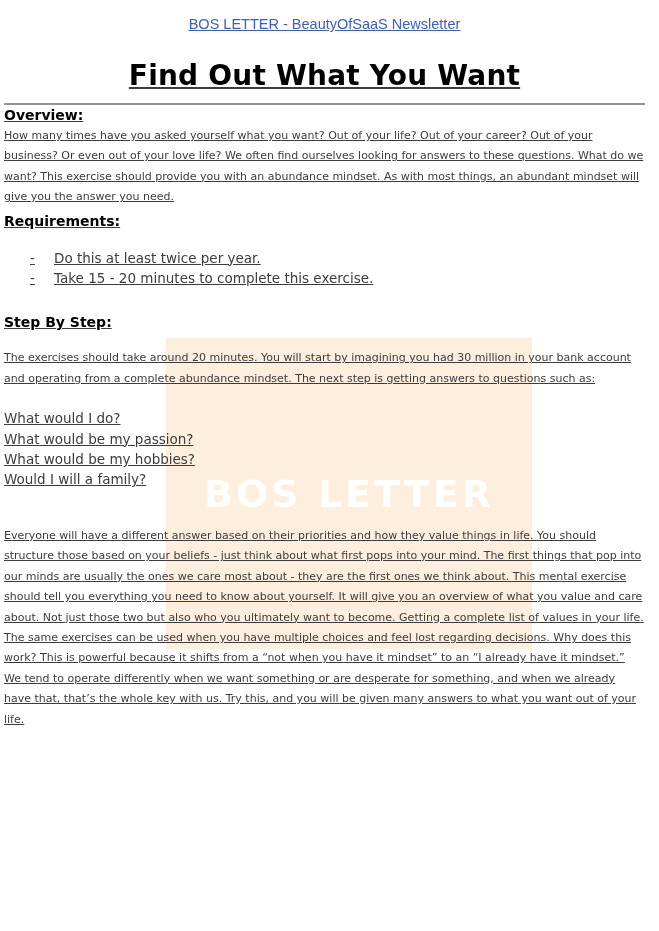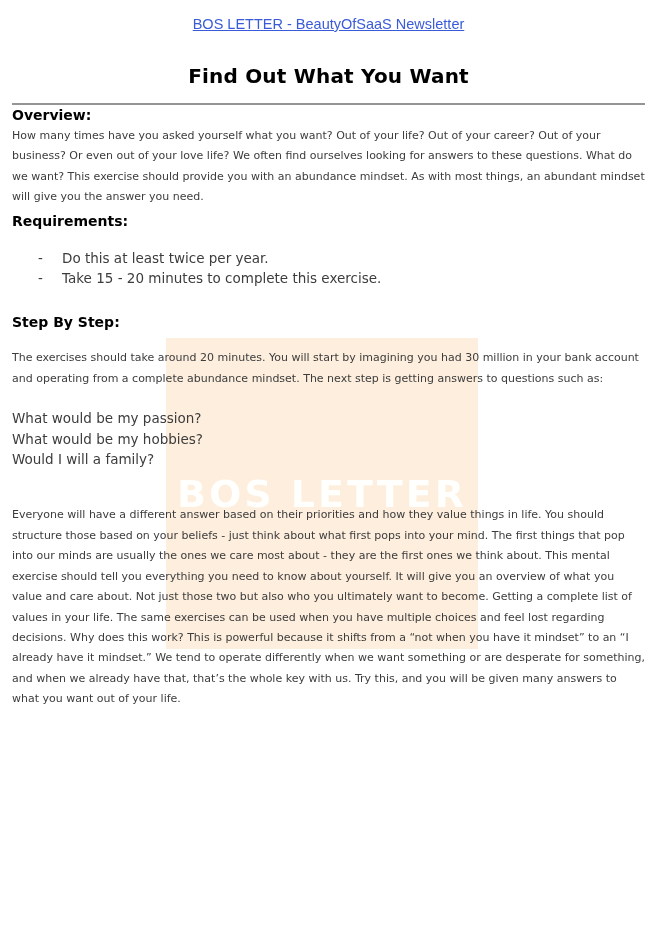--- a/index.html
+++ b/index.html
@@ -11,60 +11,61 @@
     overflow: hidden;
     font-family: "DejaVu Sans", sans-serif;
     color: #3c3c3c;
   }
 
   
   .watermark-box {
     position: absolute;
     left: 166px;
     top: 338px;
-    width: 312px;
+    width: 366px;
     height: 311px;
     background: #fdeedd;
     z-index: 0;
     display: flex;
     align-items: center;
     justify-content: center;
   }
   .watermark-text {
     font-size: 38px;
     font-weight: bold;
     letter-spacing: 3px;
     white-space: nowrap;
     color: rgba(255, 255, 255, 0.95);
   }
 
   
   .content {
     position: relative;
     z-index: 1;
-    padding: 0 14px 0 12px;
+    padding: 0 14px 0 4px;
+    text-decoration: underline;
   }
 
   .header-link-wrap {
     text-align: center;
     padding-top: 15px;
     line-height: 17px;
   }
   .header-link {
     font-family: "Liberation Sans", sans-serif;
     font-size: 14.5px;
     color: #3a5bd9;
     text-decoration: underline;
     cursor: pointer;
   }
 
   .page-title {
     margin: 30px 0 0 0;
     text-align: center;
-    font-size: 20px;
+    font-size: 28px;
     line-height: 26px;
     font-weight: bold;
     color: #000000;
     letter-spacing: 0.2px;
   }
 
   .divider {
     border: none;
     border-top: 2px solid #949494;
     margin: 14px 0 0 0;
@@ -143,20 +144,21 @@
         <span class="req-marker">-</span>
         <span class="req-text">Take 15 - 20 minutes to complete this exercise.</span>
       </div>
     </div>
 
   <h2 class="section-heading" id="sbs-heading">Step By Step:</h2>
   <p class="body-text" id="sbs-intro">The exercises should take around 20 minutes. You will start by imagining you had 30 million in your bank account and operating from a complete abundance mindset. The next step is getting answers to questions such as:</p>
 
   <div id="question-list">
 
+      <div class="question-line">What would I do?</div>
 
 
 
       <div class="question-line">What would be my passion?</div>
 
       <div class="question-line">What would be my hobbies?</div>
 
       <div class="question-line">Would I will a family?</div>
 
     </div>

